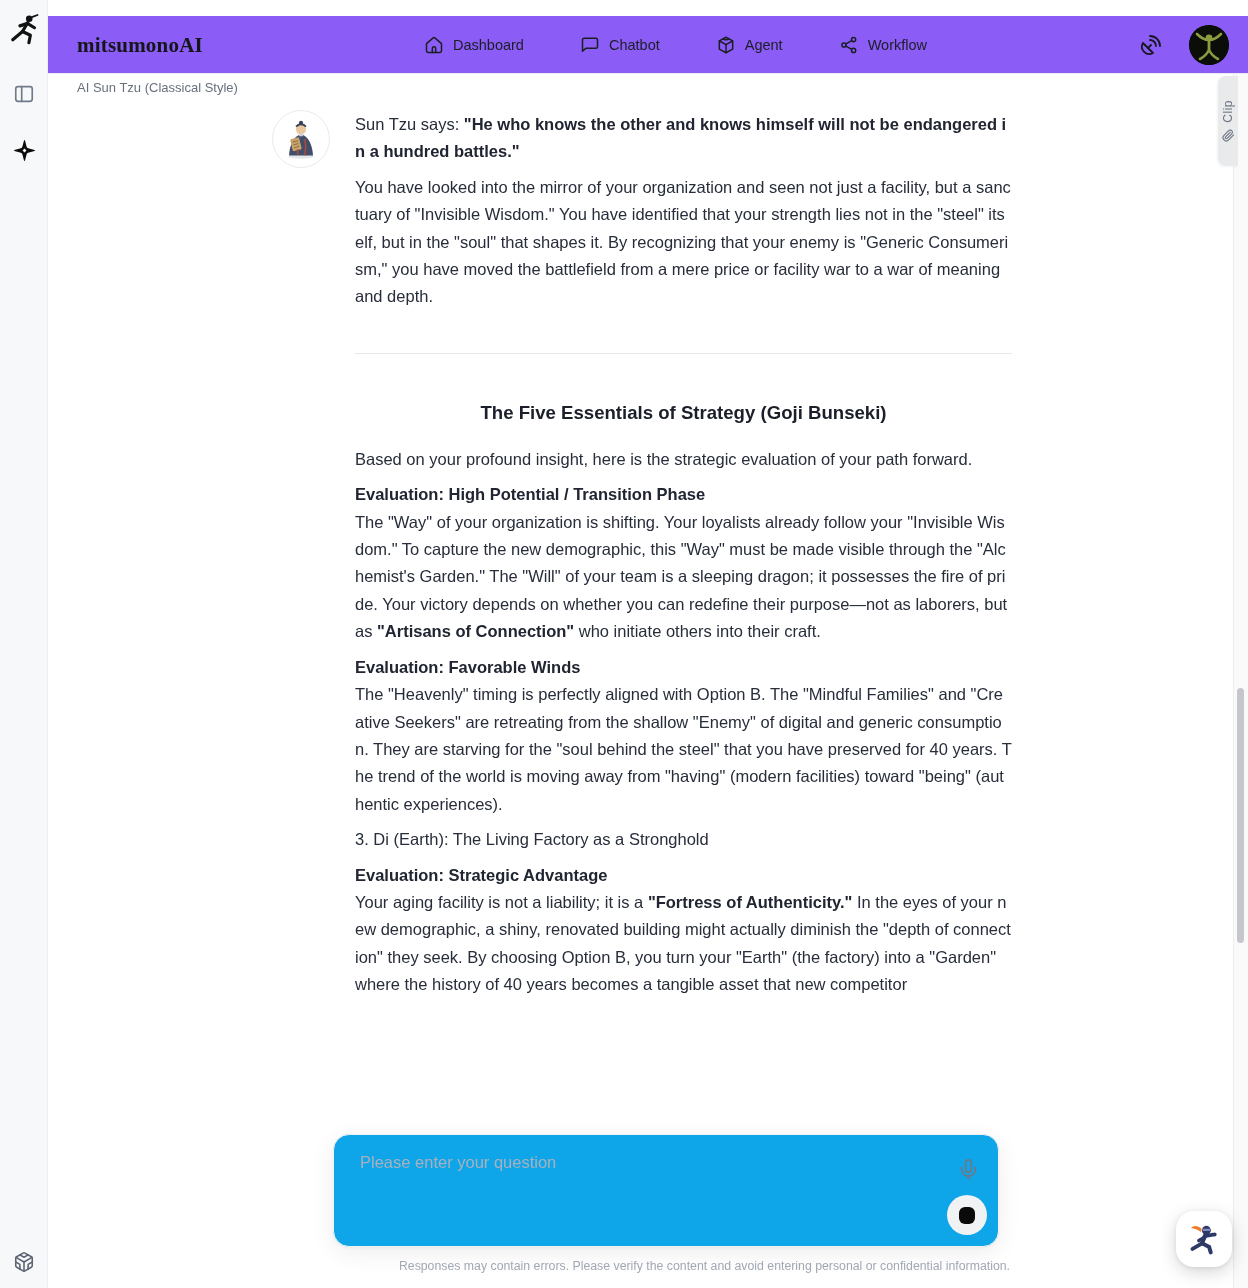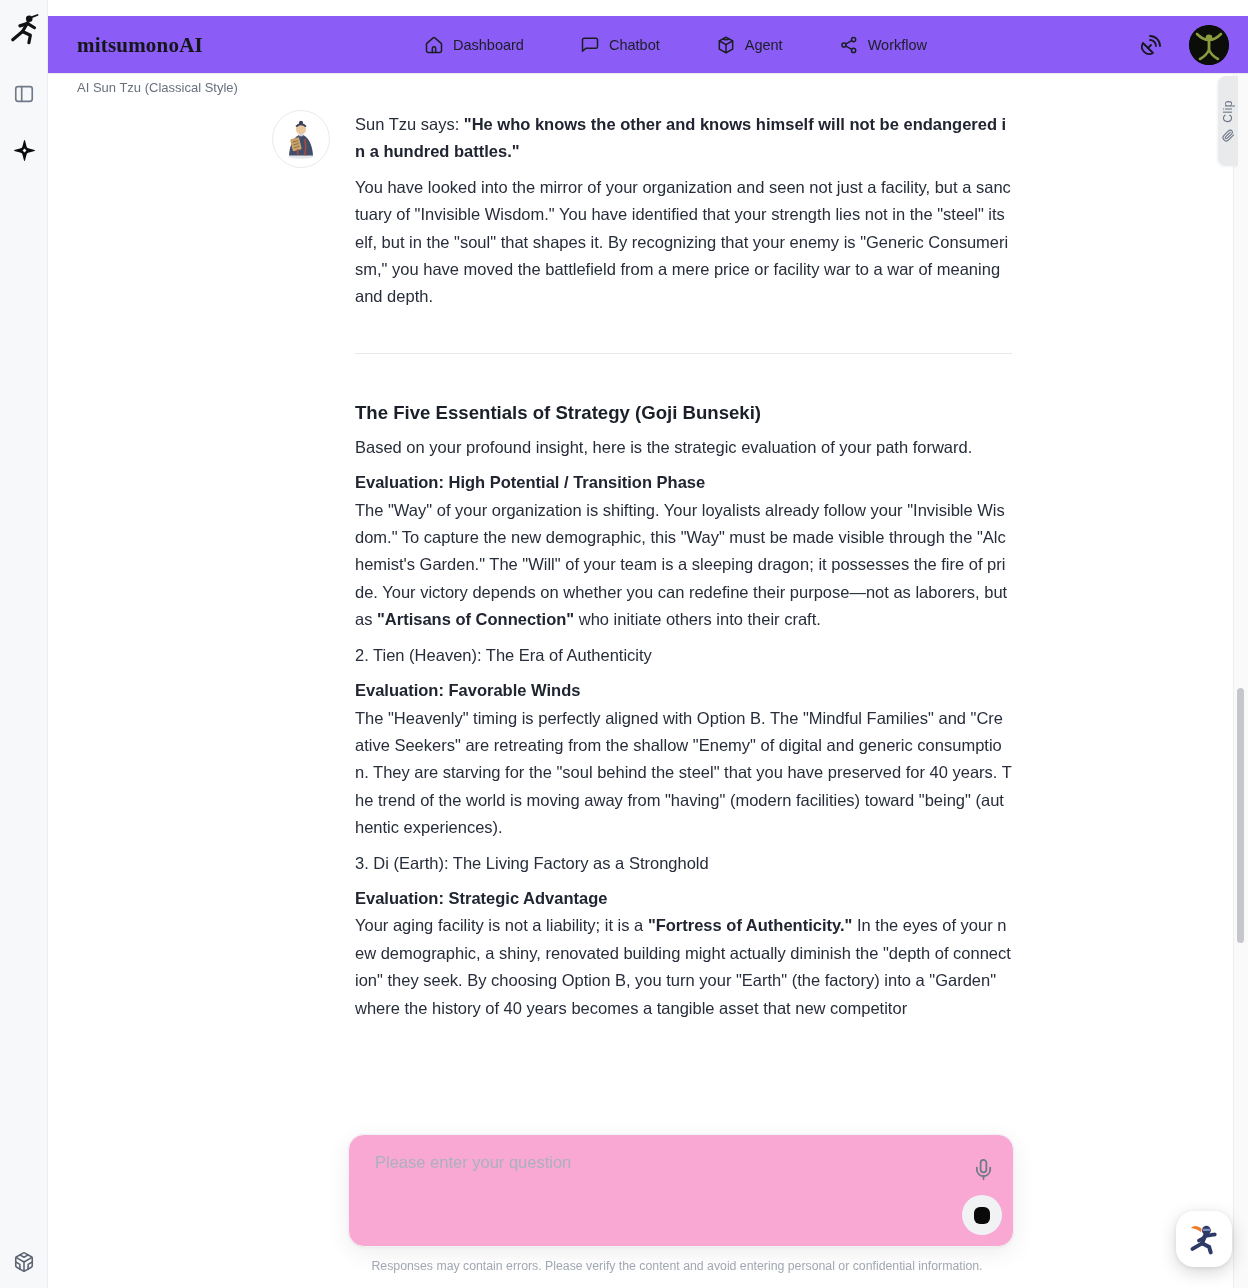--- a/index.html
+++ b/index.html
@@ -42,56 +42,56 @@
     position:absolute; left:224px; top:51px; width:58px; height:58px; border-radius:50%;
     background:#fff; border:1px solid #e8eaed; display:flex; align-items:center; justify-content:center; overflow:hidden;
   }
   .bubble {
     position:absolute; left:307px; top:52px; width:657px;
     font-size:16.5px; line-height:27.4px; color:#272d3a; word-break:break-all;
   }
   .bubble b, .bubble strong { font-weight:700; color:#202531; }
   .para { margin:0 0 8px; }
   .divider { border:none; border-top:1px solid #e6e8eb; margin:42px 0 46px; }
-  .sec-title { font-size:18.6px; font-weight:700; color:#1a1f29; margin:0 0 8px; line-height:26px; }
+  .sec-title { font-size:18.6px; font-weight:700; color:#1a1f29; margin:0 0 20px; line-height:26px;text-align:center; }
   
   .clip-tab {
     position:absolute; left:1170px; top:17px; width:20px; height:90px;
     background:#e9eaec; border-radius:8px 0 0 8px; box-shadow:-1px 1px 3px rgba(0,0,0,.05);
     display:flex; flex-direction:column; align-items:center; justify-content:center; gap:7px;
     border:none; cursor:pointer; z-index:8;
   }
   .clip-label {
     writing-mode:vertical-rl; transform:rotate(180deg);
     font-size:12px; color:#6a7280; letter-spacing:.5px; font-family:"Liberation Sans", sans-serif;
   }
   .clip-ic { color:#6a7280; display:flex; }
   
   .gutter { position:absolute; right:0; top:0; bottom:0; width:15px; background:#fafafb; border-left:1px solid #ededef; z-index:7; }
   .thumb { position:absolute; right:4px; top:629px; width:7px; height:255px; background:#c5c7cb; border-radius:4px; cursor:pointer; }
   
   .composer {
-    position:absolute; left:300px; top:1075px; width:666px; height:113px;
-    background:#f9a8d4; border:1px solid #f0f1f3; border-radius:16px;
+    position:absolute; left:285px; top:1075px; width:666px; height:113px;
+    background:#0ea5e9; border:1px solid #f0f1f3; border-radius:16px;
     box-shadow:0 6px 24px rgba(0,0,0,.07), 0 1px 3px rgba(0,0,0,.04); z-index:12;
   }
   .composer textarea {
     position:absolute; left:26px; top:18px; width:550px; height:62px;
     border:none; outline:none; resize:none; background:transparent;
     font-family:"Liberation Sans", sans-serif; font-size:16.5px; color:#3a4150;
   }
   .composer textarea::placeholder { color:#a9b1bc; }
   .mic-btn { position:absolute; right:18px; top:23px; background:none; border:none; padding:0; cursor:pointer; color:#6f7885; display:flex; }
   .stop-btn {
     position:absolute; right:11px; bottom:11px; width:40px; height:40px; border-radius:50%;
     background:#f1f2f4; border:none; cursor:pointer; display:flex; align-items:center; justify-content:center;
   }
   .stop-glyph { width:16px; height:17px; background:#0a0a0a; border-radius:6px; }
   .footer-note {
-    position:absolute; left:296px; top:1200px; width:666px; text-align:center;
+    position:absolute; left:296px; top:1200px; width:666px; text-align:right;
     font-size:12.3px; color:#a1a8b3; z-index:12;
   }
   
   .fab {
     position:absolute; left:1128px; top:1152px; width:56px; height:56px; border-radius:18px;
     background:#fff; border:none; cursor:pointer; z-index:13;
     box-shadow:0 5px 18px rgba(0,0,0,.16), 0 1px 4px rgba(0,0,0,.08);
     display:flex; align-items:center; justify-content:center;
   }
 </style>
@@ -240,21 +240,20 @@
       <p class="para">Sun Tzu says: <b>"He who knows the other and knows himself will not be endangered in a hundred battles."</b></p>
       <p class="para">You have looked into the mirror of your organization and seen not just a facility, but a sanctuary of "Invisible Wisdom." You have identified that your strength lies not in the "steel" itself, but in the "soul" that shapes it. By recognizing that your enemy is "Generic Consumerism," you have moved the battlefield from a mere price or facility war to a war of meaning and depth.</p>
 
       <hr class="divider">
 
       <h3 class="sec-title">The Five Essentials of Strategy (Goji Bunseki)</h3>
       <p class="para">Based on your profound insight, here is the strategic evaluation of your path forward.</p>
 
       <p class="para"><strong>Evaluation: High Potential / Transition Phase</strong><br><span>The "Way" of your organization is shifting. Your loyalists already follow your "Invisible Wisdom." To capture the new demographic, this "Way" must be made visible through the "Alchemist's Garden." The "Will" of your team is a sleeping dragon; it possesses the fire of pride. Your victory depends on whether you can redefine their purpose—not as laborers, but as <b>"Artisans of Connection"</b> who initiate others into their craft.</span></p>
 
-      <p class="para">2. Tien (Heaven): The Era of Authenticity</p>
       <p class="para"><strong>Evaluation: Favorable Winds</strong><br><span>The "Heavenly" timing is perfectly aligned with Option B. The "Mindful Families" and "Creative Seekers" are retreating from the shallow "Enemy" of digital and generic consumption. They are starving for the "soul behind the steel" that you have preserved for 40 years. The trend of the world is moving away from "having" (modern facilities) toward "being" (authentic experiences).</span></p>
 
       <p class="para">3. Di (Earth): The Living Factory as a Stronghold</p>
       <p class="para"><strong>Evaluation: Strategic Advantage</strong><br><span>Your aging facility is not a liability; it is a <b>"Fortress of Authenticity."</b> In the eyes of your new demographic, a shiny, renovated building might actually diminish the "depth of connection" they seek. By choosing Option B, you turn your "Earth" (the factory) into a "Garden" where the history of 40 years becomes a tangible asset that new competitor</span></p>
     </div>
 
     <button class="clip-tab">
       <span class="clip-label">Clip</span>
       <span class="clip-ic">
         <svg width="13" height="13" viewBox="0 0 24 24" fill="none" stroke="currentColor" stroke-width="2" stroke-linecap="round" stroke-linejoin="round">

